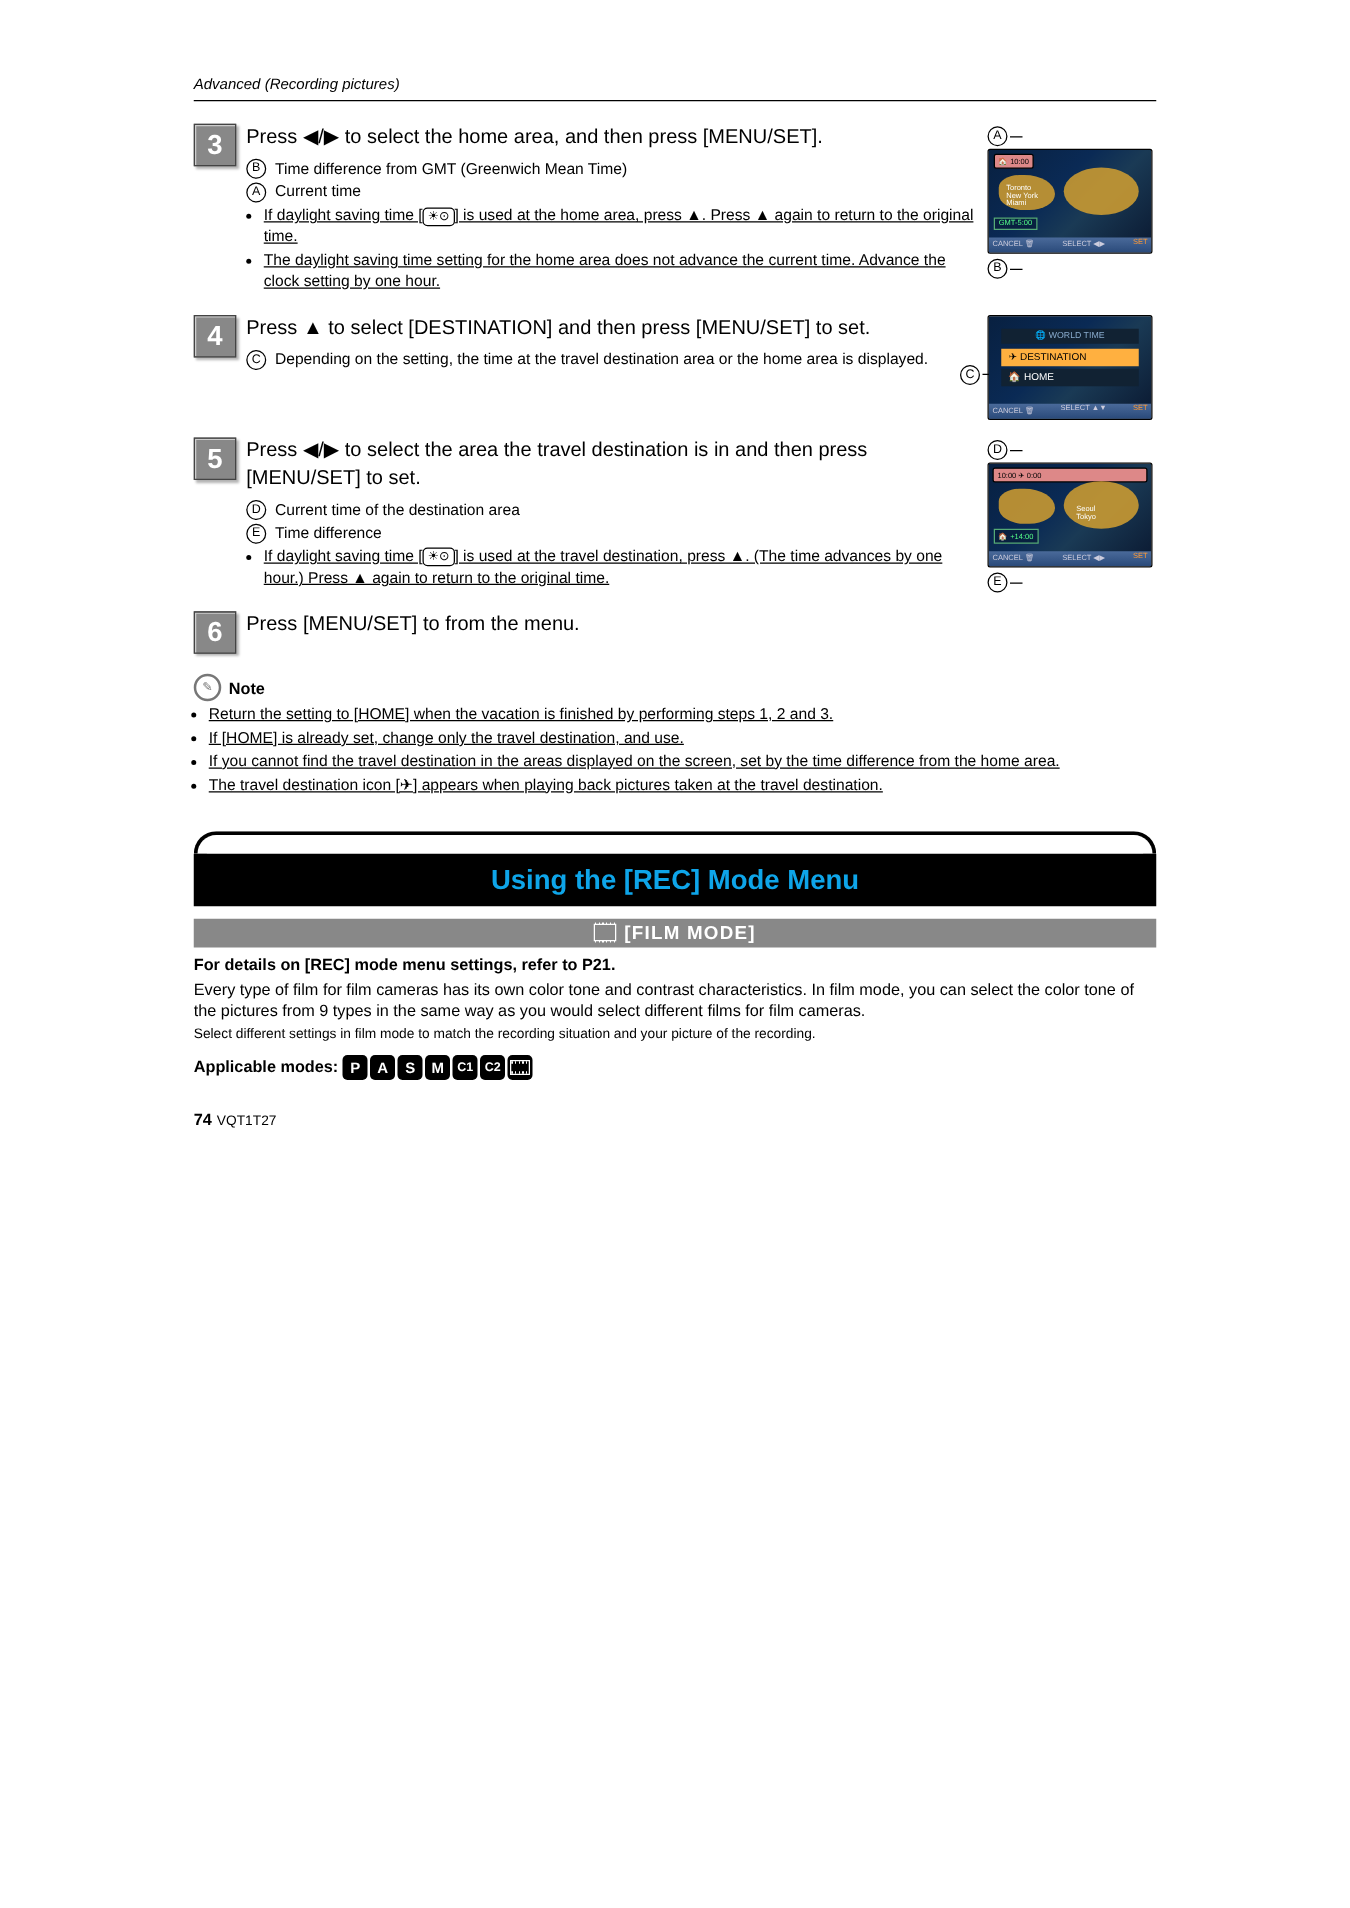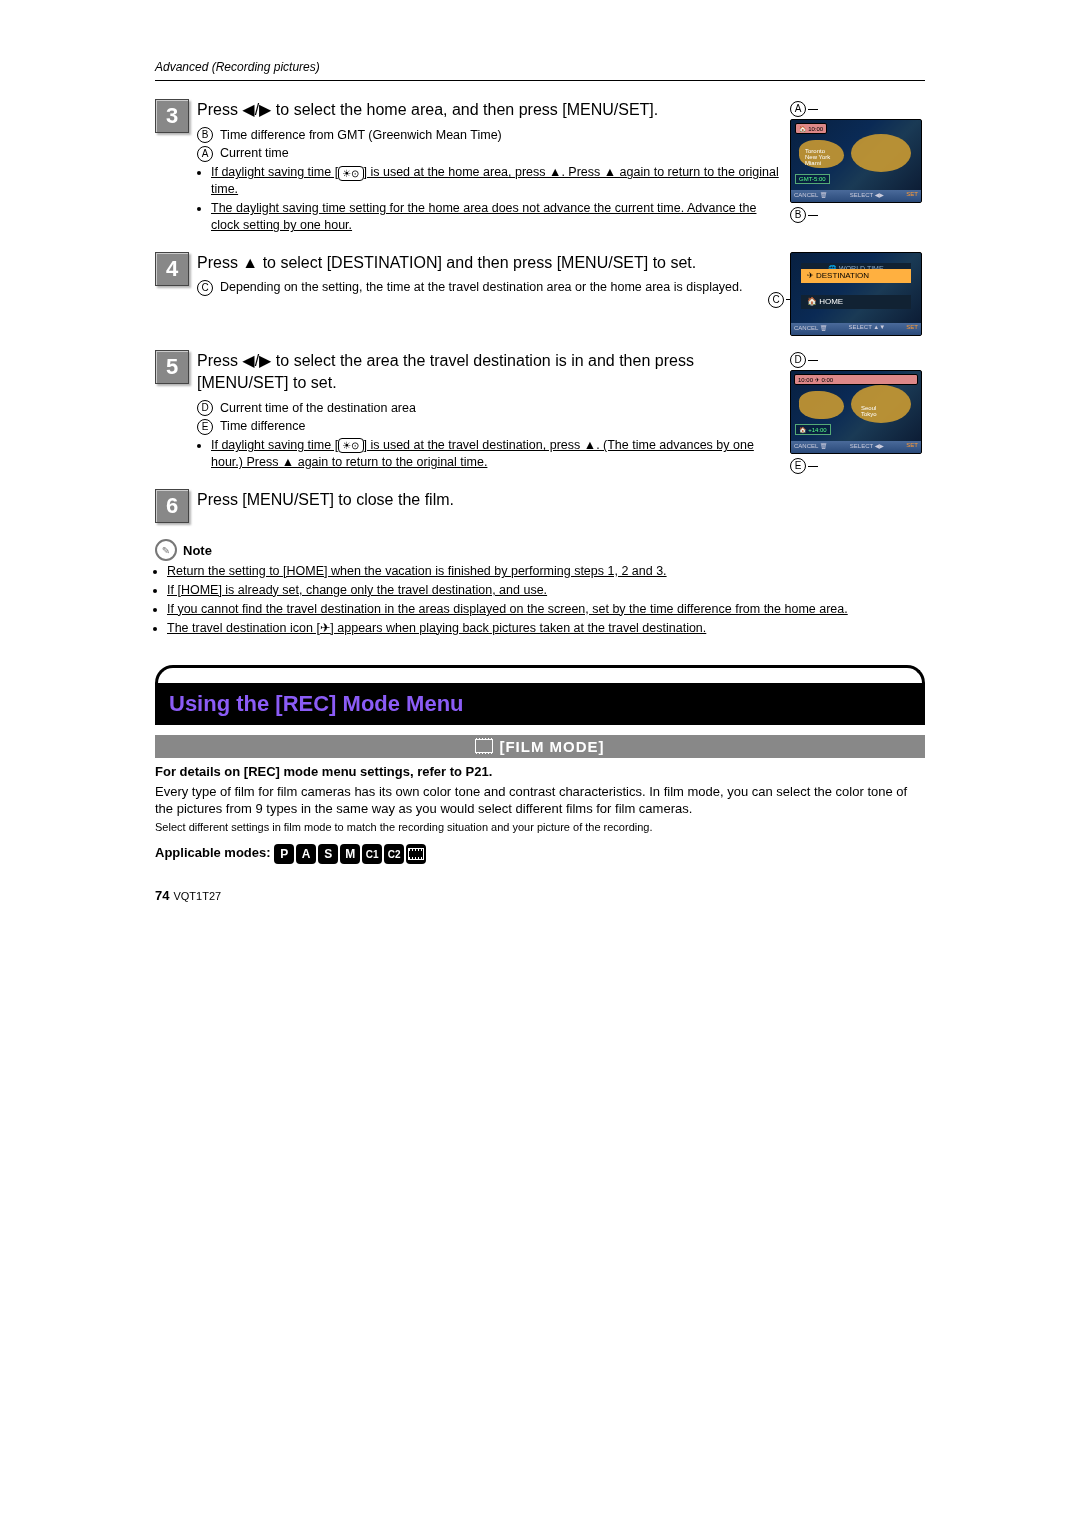--- a/index.html
+++ b/index.html
@@ -125,21 +125,21 @@
   display:flex; justify-content:space-between; padding:1px 3px; box-sizing:border-box;
 }
 .screen .bottom-bar span { color:#ccd; font-size:6px; }
 .screen .bottom-bar .set { color:#f93; }
 .screen.menu .menu-head {
   position:absolute; top:10px; left:10px; right:10px; height:12px; background:#123; color:#8ac; font-size:7px; text-align:center; line-height:12px;
 }
 .screen.menu .menu-item {
   position:absolute; left:10px; right:10px; height:14px; font-size:8px; display:flex; align-items:center; gap:4px; padding-left:6px;
 }
-.screen.menu .mi1 { top:16px; background:#ffb040; color:#000; }
+.screen.menu .mi1 { top:26px; background:#ffb040; color:#000; }
 .screen.menu .mi2 { top:42px; background:#123; color:#fff; }
 .label-pointer {
   display:flex; align-items:center; gap:2px; font-size:12px; margin:2px 0;
 }
 .pointer-line {
   width:10px; height:1px; background:#000;
 }
 .note-row {
   display:flex; align-items:center; gap:6px; margin-top:8px;
 }
@@ -149,22 +149,22 @@
 }
 .note-title { font-weight:bold; font-size:13px; }
 .big-frame {
   margin-top:28px;
 }
 .big-frame-top {
   border:3px solid #000; border-radius:18px 18px 0 0; border-bottom:none;
   height:18px; width:100%; box-sizing:border-box;
 }
 .big-title {
-  background:#000; color:#8b5cf6; font-size:22px; font-weight:bold;
-  padding:8px 14px; margin:0;
+  background:#000; color:#0ea5e9; font-size:22px; font-weight:bold;
+  padding:8px 14px; margin:0;text-align:center;
 }
 .sub-title {
   background:#888; color:#fff; font-size:15px; font-weight:bold; letter-spacing:1px;
   text-align:center; padding:3px 0; margin:10px 0 6px 0;
   display:flex; align-items:center; justify-content:center; gap:6px;
 }
 .mode-icons {
   display:inline-flex; gap:2px; vertical-align:middle;
 }
 .mode-chip {
@@ -301,21 +301,21 @@
       <div class="label-pointer">
           <span class="circle-label">E</span>
           <div class="pointer-line"></div>
         </div>
     </div>
   </div>
 
   <div class="step">
     <div class="step-num">6</div>
     <div class="step-body">
-      <div class="step-title">Press [MENU/SET] to close the film.</div>
+      <div class="step-title">Press [MENU/SET] to from the menu.</div>
     </div>
   </div>
 
   <div class="note-row">
     <div class="note-icon">✎</div>
     <div class="note-title">Note</div>
   </div>
   <ul class="bullets" style="padding-left:12px">
     <li>Return the setting to [HOME] when the vacation is finished by performing steps 1, 2 and 3.</li>
     <li>If [HOME] is already set, change only the travel destination, and use.</li>

